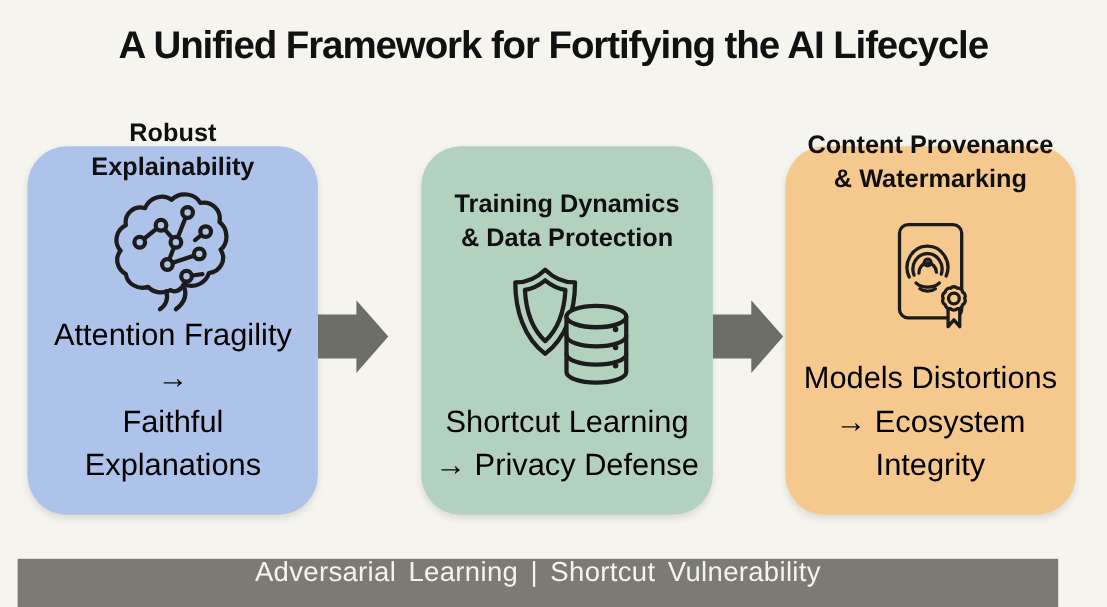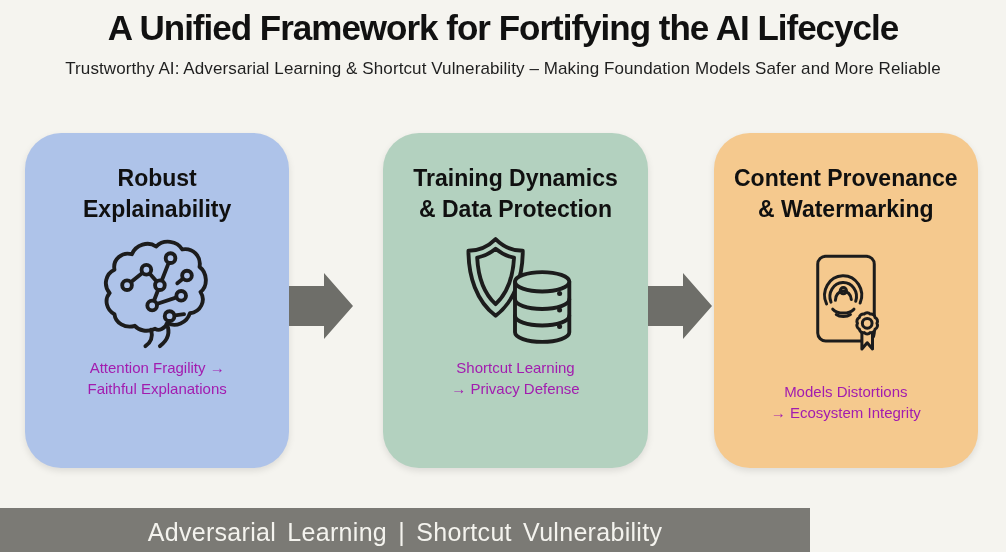--- a/index.html
+++ b/index.html
@@ -2,67 +2,66 @@
 <html><head>
 <meta charset="utf-8">
 <style>
   * { margin:0; padding:0; box-sizing:border-box; }
   html,body { width:1006px; height:552px; overflow:hidden; }
   body {
     font-family:"Liberation Sans", sans-serif;
     position:relative;
     color:#161616;
   }
-  .header { text-align:center; padding-top:8px; }
+  .header { text-align:center; padding-top:22px; }
   .title {
     font-size:35px; font-weight:bold; letter-spacing:-1px;
     color:#111;
   }
   .subtitle {
     margin-top:11px; font-size:17px; color:#1f1f1f; letter-spacing:0.1px;
   }
   .cards-row {
     position:absolute; left:25px; top:133px; width:953px; height:335px;
     display:flex; align-items:stretch;
   }
   .card {
     width:273px; height:335px; border-radius:36px;
     display:flex; flex-direction:column; align-items:center;
-    justify-content:flex-start;
+    justify-content:flex-end;
     padding:30px 10px 26px 10px;
     box-shadow:0 3px 7px rgba(0,0,0,0.10);
   }
   .card-title {
     font-size:23px; font-weight:bold; text-align:center;
     line-height:1.35; white-space:pre-line; color:#101010;
   }
   .card-icon { height:132px; display:flex; align-items:center; justify-content:center; }
   .card-caption {
-    font-size:15px; text-align:center; line-height:1.4;
-    white-space:pre-line; color:#a21caf;
+    font-size:28px; text-align:center; line-height:1.4;
+    white-space:pre-line; color:#000000;
   }
   .arrow-gap {
     flex:1; display:flex; align-items:center; justify-content:center;
     padding-top:10px;
   }
   .footer {
-    position:absolute; left:0; bottom:0; width:810px; height:44px;
-    overflow:hidden; display:flex; align-items:center; justify-content:center;
+    position:absolute; left:16px; bottom:0; width:946px; height:44px;
+    overflow:hidden; display:flex; align-items:flex-start; justify-content:center;
   }
   .footer-text {
     font-size:25px; letter-spacing:0.3px; line-height:1;
     margin-bottom:-5px; word-spacing:4px;
   }
 </style>
 </head>
 <body style="background-color: rgb(245, 244, 239);">
 
 <div class="header">
   <div class="title">A Unified Framework for Fortifying the AI Lifecycle</div>
-  <div class="subtitle">Trustworthy AI: Adversarial Learning &amp; Shortcut Vulnerability – Making Foundation Models Safer and More Reliable</div>
 </div>
 
 <div class="cards-row">
 
   <div class="card" style="background-color: rgb(174, 195, 233);">
     <div class="card-title">Robust
 Explainability</div>
     <div class="card-icon">
       <svg width="116" height="118" viewBox="0 0 120 122" fill="none" stroke="#1c1c1c" stroke-width="4" stroke-linecap="round" stroke-linejoin="round">
         <path d="M58,100 C50,104 41,102 37,97 C27,100 17,94 16,85 C8,81 5,70 11,63 C4,55 7,43 16,39 C14,28 24,20 34,23 C38,13 51,9 59,15 C67,7 81,9 86,18 C97,16 106,25 104,36 C112,42 113,56 105,62 C111,71 105,83 94,84 C91,94 79,99 71,94 C68,100 62,103 58,100 Z"></path>

